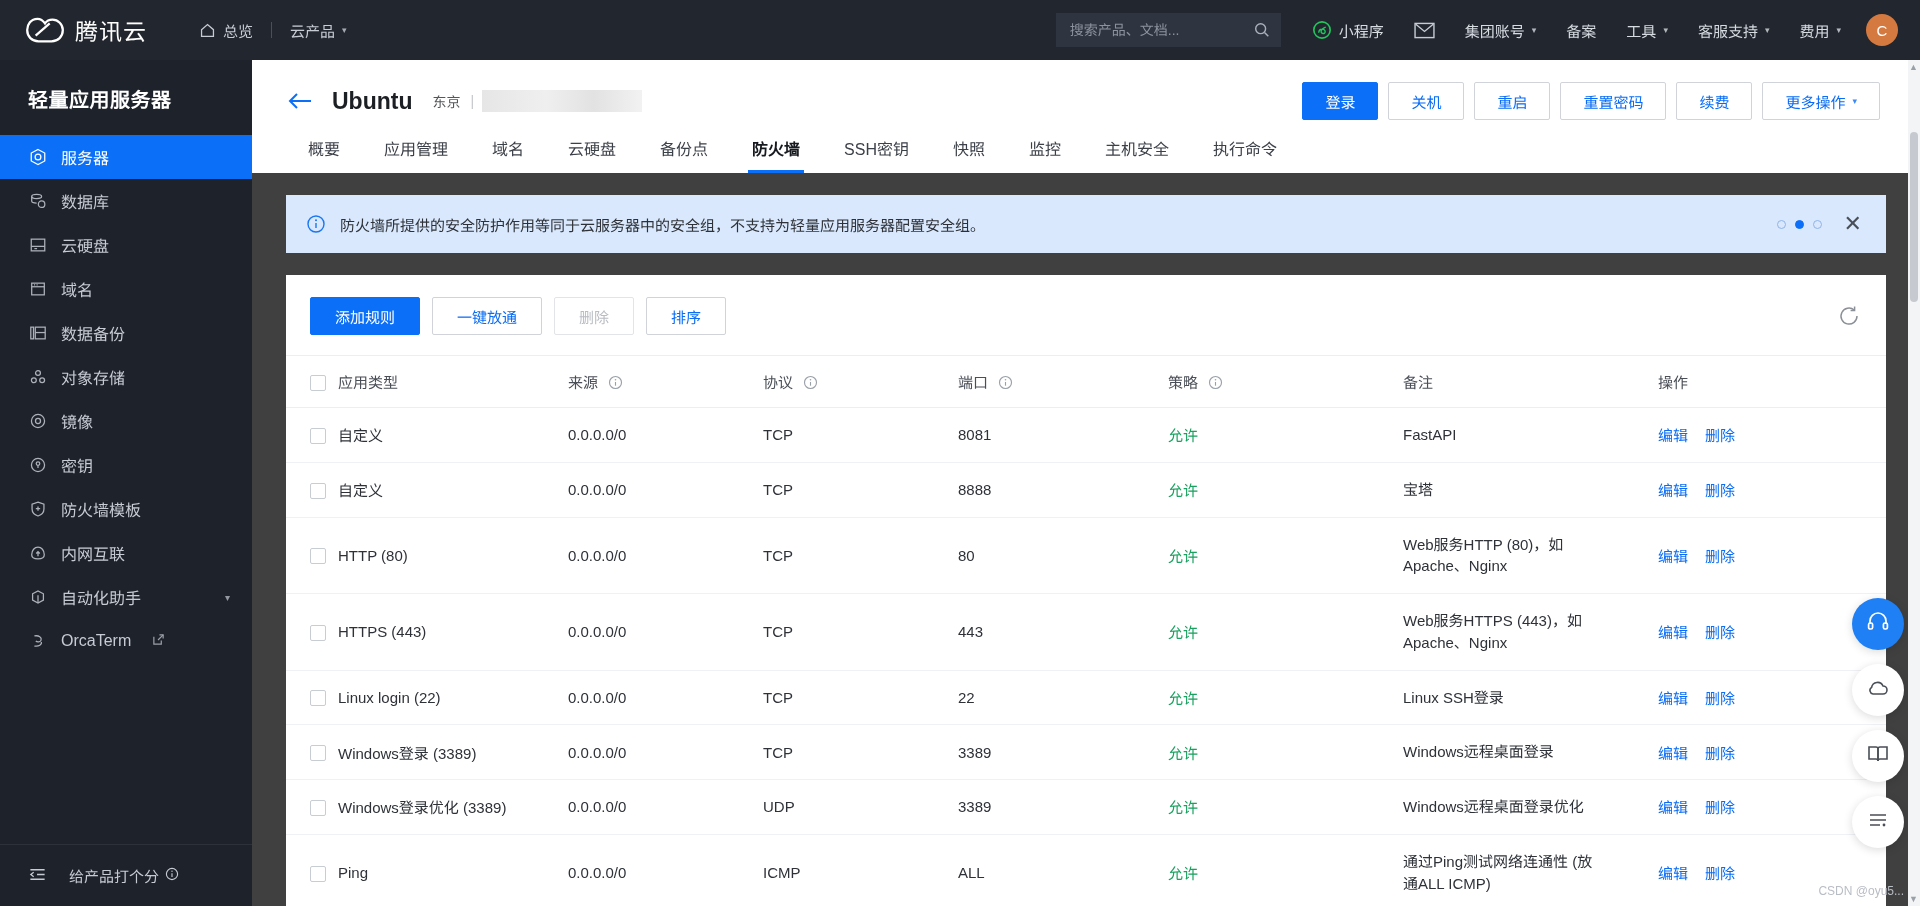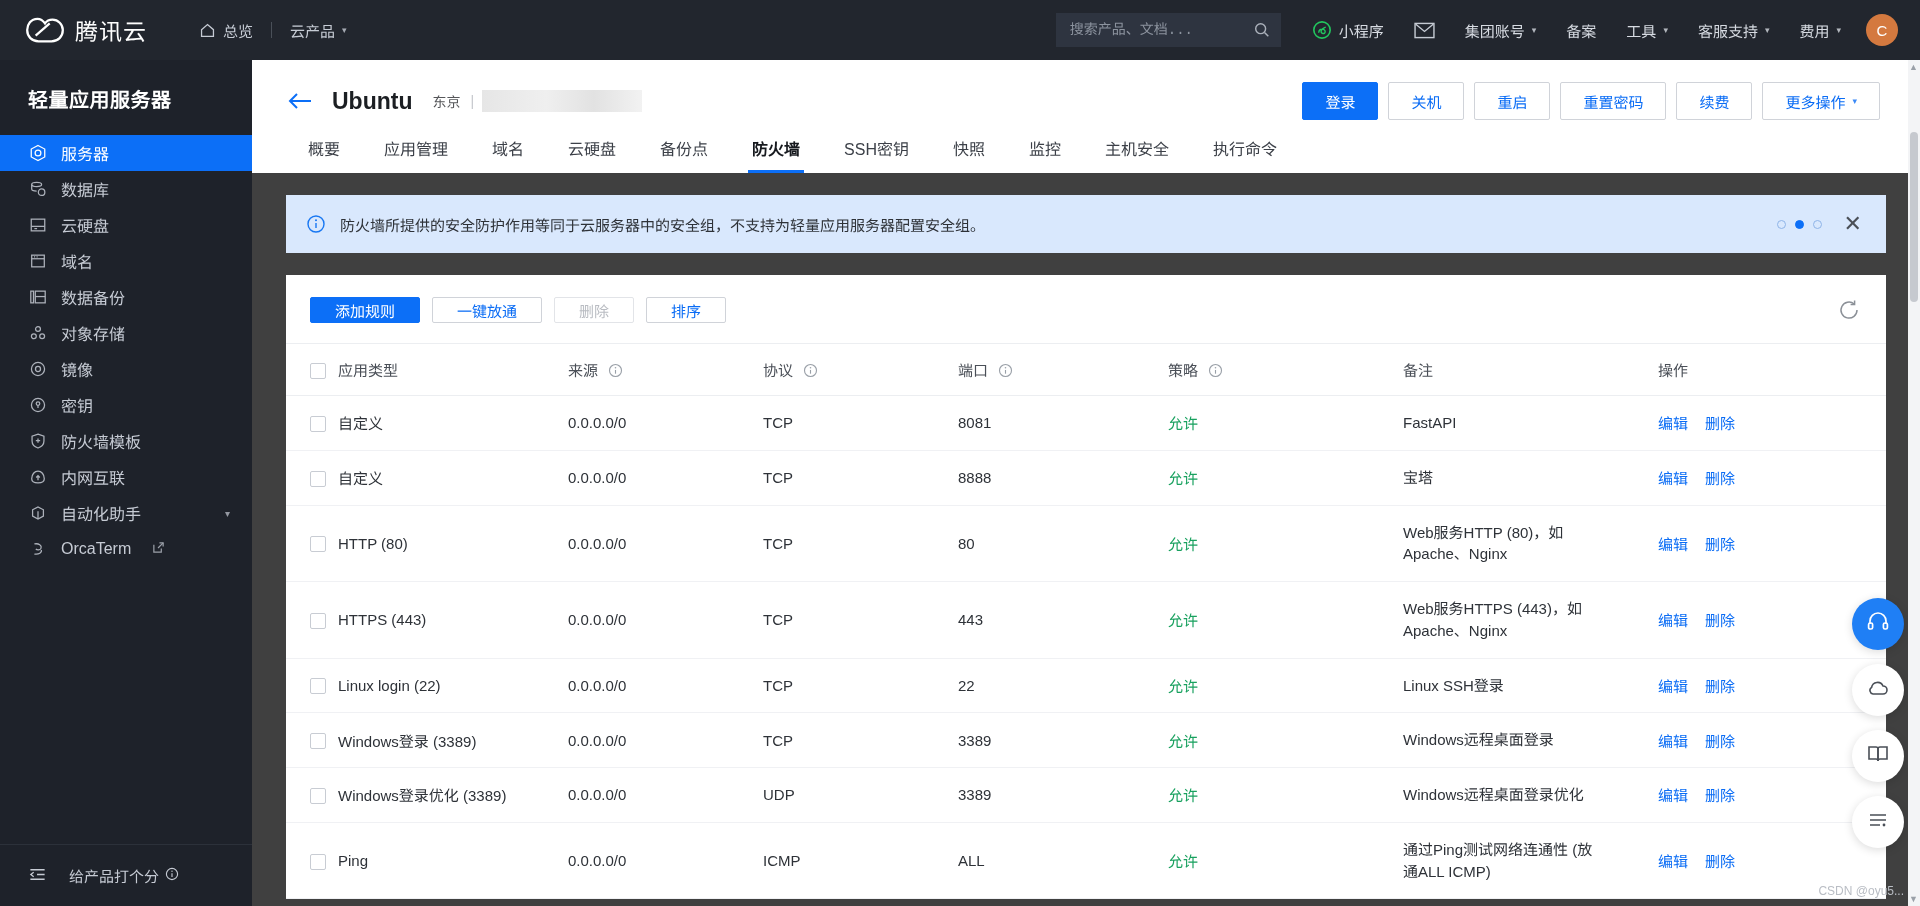--- a/index.html
+++ b/index.html
@@ -28,21 +28,21 @@
   .home-icon svg { display:block; }
   .caret { font-size: 9px; opacity: .8; }
 
   .topright { margin-left:auto; display:flex; align-items:center; padding-right:22px; gap:0; }
   .search-box {
     width: 225px; height: 34px; background: #2e3440; display:flex; align-items:center;
     padding: 0 10px 0 14px; margin-right: 16px;
   }
   .search-box input {
     flex:1; background: transparent; border:none; outline:none;
-    color:#d7dbe2; font-size:14px; font-family: Liberation Mono, monospace;
+    color:#d7dbe2; font-size:14px; font-family: Liberation Sans, sans-serif;
   }
   .search-box input::placeholder { color:#8c939e; }
   .search-ic { width:18px; height:18px; flex-shrink:0; }
   .tr-item {
     display:flex; align-items:center; gap:7px; color:#d7dbe2; font-size:15px;
     padding: 0 15px; height:60px; cursor:pointer; white-space:nowrap;
   }
   .mini-icon { display:flex; align-items:center; }
   .avatar {
     width:32px; height:32px; border-radius:50%; background:#d4793f; color:#fff;
@@ -51,21 +51,21 @@
   }
 
   
   .sidebar {
     position:absolute; left:0; top:60px; width:252px; bottom:0;
     background:#1e222a; color:#c6cbd4; display:flex; flex-direction:column;
   }
   .side-title { font-size:20px; color:#fff; font-weight:bold; padding:24px 0 22px 28px; letter-spacing:.5px; }
   .side-list { flex:1; overflow:hidden; }
   .side-item {
-    display:flex; align-items:center; gap:13px; height:36px; padding-left:28px;
+    display:flex; align-items:center; gap:13px; height:44px; padding-left:28px;
     font-size:16px; color:#c6cbd4; cursor:pointer; position:relative;
   }
   .side-item.active { background:#0c6ff7; color:#fff; }
   .side-item .s-ic { width:20px; height:20px; display:flex; align-items:center; justify-content:center; opacity:.85; }
   .side-item.active .s-ic { opacity:1; }
   .side-expand { margin-left:auto; margin-right:22px; font-size:10px; opacity:.7; }
   .ext-ic { margin-left:8px; opacity:.75; }
   .side-footer {
     height:62px; border-top:1px solid #2c313a; display:flex; align-items:center;
     gap:22px; padding-left:28px; font-size:15px; color:#c6cbd4;
@@ -116,21 +116,21 @@
   .banner-ic { width:20px; height:20px; flex-shrink:0; }
   .banner-text { font-size:15px; color:#2e3238; }
   .banner-right { margin-left:auto; display:flex; align-items:center; gap:18px; }
   .dots { display:flex; gap:9px; align-items:center; }
   .dot { width:9px; height:9px; border-radius:50%; border:1px solid #8fb4e8; background:transparent; cursor:pointer; }
   .dot.on { background:#0c6ff7; border-color:#0c6ff7; }
   .banner-close { font-size:22px; color:#4a4f57; cursor:pointer; line-height:1; padding:0 4px; }
 
   .panel { background:#fff; margin-top:22px; }
   .toolbar { display:flex; align-items:center; gap:12px; padding:22px 24px 20px 24px; }
-  .tb-btn { height:26px; padding:0 24px; font-size:15px; }
+  .tb-btn { height:38px; padding:0 24px; font-size:15px; }
   .tb-btn.disabled { color:#b9bcc2; border-color:#e2e4e8; cursor:not-allowed; background:#fff; }
   .refresh {
     margin-left:auto; width:26px; height:26px; cursor:pointer; color:#8b9097;
     display:flex; align-items:center; justify-content:center;
   }
 
   table.fw { width:100%; border-collapse:collapse; }
   table.fw th {
     text-align:left; font-weight:normal; font-size:15px; color:#4a4f57;
     padding: 15px 8px 15px 0; border-top:1px solid #eceef1; border-bottom:1px solid #eceef1;

